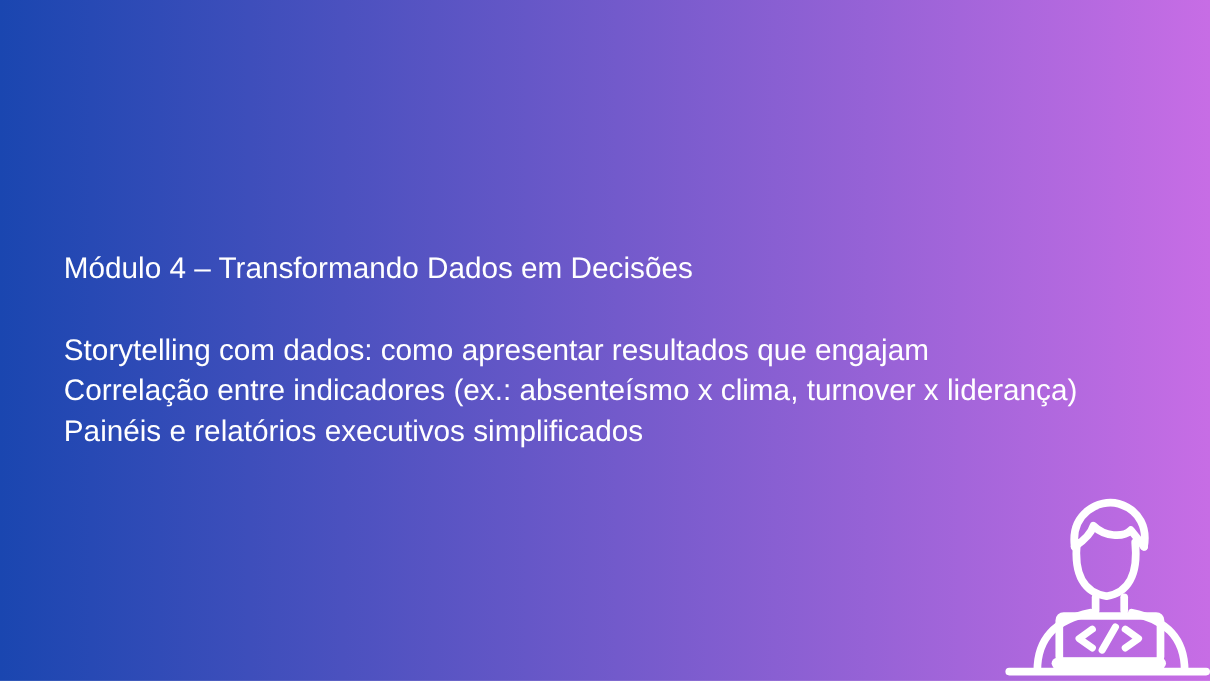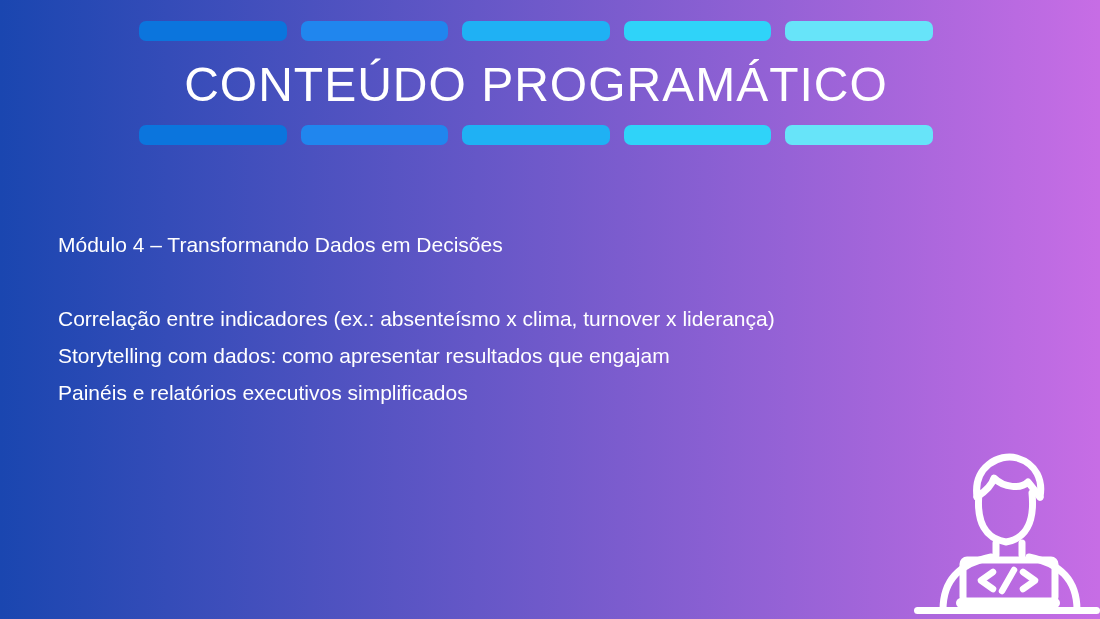--- a/index.html
+++ b/index.html
@@ -20,55 +20,38 @@
     margin:17px 0 0 0;
     font-size:48px;
     line-height:53px;
     font-weight:400;
     letter-spacing:1px;
     text-align:center;
     white-space:nowrap;
   }
   .content{
     position:absolute;left:58px;top:226px;right:40px;
-    font-size:21px;line-height:37px;font-weight:400;
+    font-size:27px;line-height:37px;font-weight:400;
   }
   .content .line{white-space:nowrap;}
   .content .blank{height:37px;}
   .icon-wrap{position:absolute;right:0;bottom:0;width:200px;height:180px;}
   .icon-wrap svg{display:block;}
 </style>
 </head>
 <body>
 
 <div class="slide" style="background: linear-gradient(90deg, rgb(26, 70, 176) 0%, rgb(199, 109, 229) 100%); color: rgb(255, 255, 255);">
 
-  <div class="header">
-    <div class="bar-row top">
-      <div class="bar" style="background: rgb(11, 117, 221);"></div>
-      <div class="bar" style="background: rgb(32, 134, 238);"></div>
-      <div class="bar" style="background: rgb(31, 177, 244);"></div>
-      <div class="bar" style="background: rgb(47, 211, 249);"></div>
-      <div class="bar" style="background: rgb(103, 228, 249);"></div>
-    </div>
-    <h1 class="title">CONTEÚDO PROGRAMÁTICO</h1>
-    <div class="bar-row bottom">
-      <div class="bar" style="background: rgb(11, 117, 221);"></div>
-      <div class="bar" style="background: rgb(32, 134, 238);"></div>
-      <div class="bar" style="background: rgb(31, 177, 244);"></div>
-      <div class="bar" style="background: rgb(47, 211, 249);"></div>
-      <div class="bar" style="background: rgb(103, 228, 249);"></div>
-    </div>
-  </div>
 
   <div class="content">
     <div class="line heading">Módulo 4 – Transformando Dados em Decisões</div>
     <div class="line blank"></div>
+    <div class="line">Storytelling com dados: como apresentar resultados que engajam</div>
     <div class="line">Correlação entre indicadores (ex.: absenteísmo x clima, turnover x liderança)</div>
-    <div class="line">Storytelling com dados: como apresentar resultados que engajam</div>
     <div class="line">Painéis e relatórios executivos simplificados</div>
   </div>
 
   <div class="icon-wrap">
     <svg width="200" height="180" viewBox="0 0 200 180" fill="none" stroke="#ffffff" stroke-width="7" stroke-linecap="round" stroke-linejoin="round">
 
       <path d="M 79,54 C 76,84 86,100 106,103 C 125,100 135,84 132,54"></path>
 
       <path d="M 77,58 C 73,28 99,14 117,19 C 137,25 143,42 140,58"></path>
       <path d="M 77,58 C 86,52 92,46 94,39 C 104,49 121,50 128,43 L 140,58"></path>

